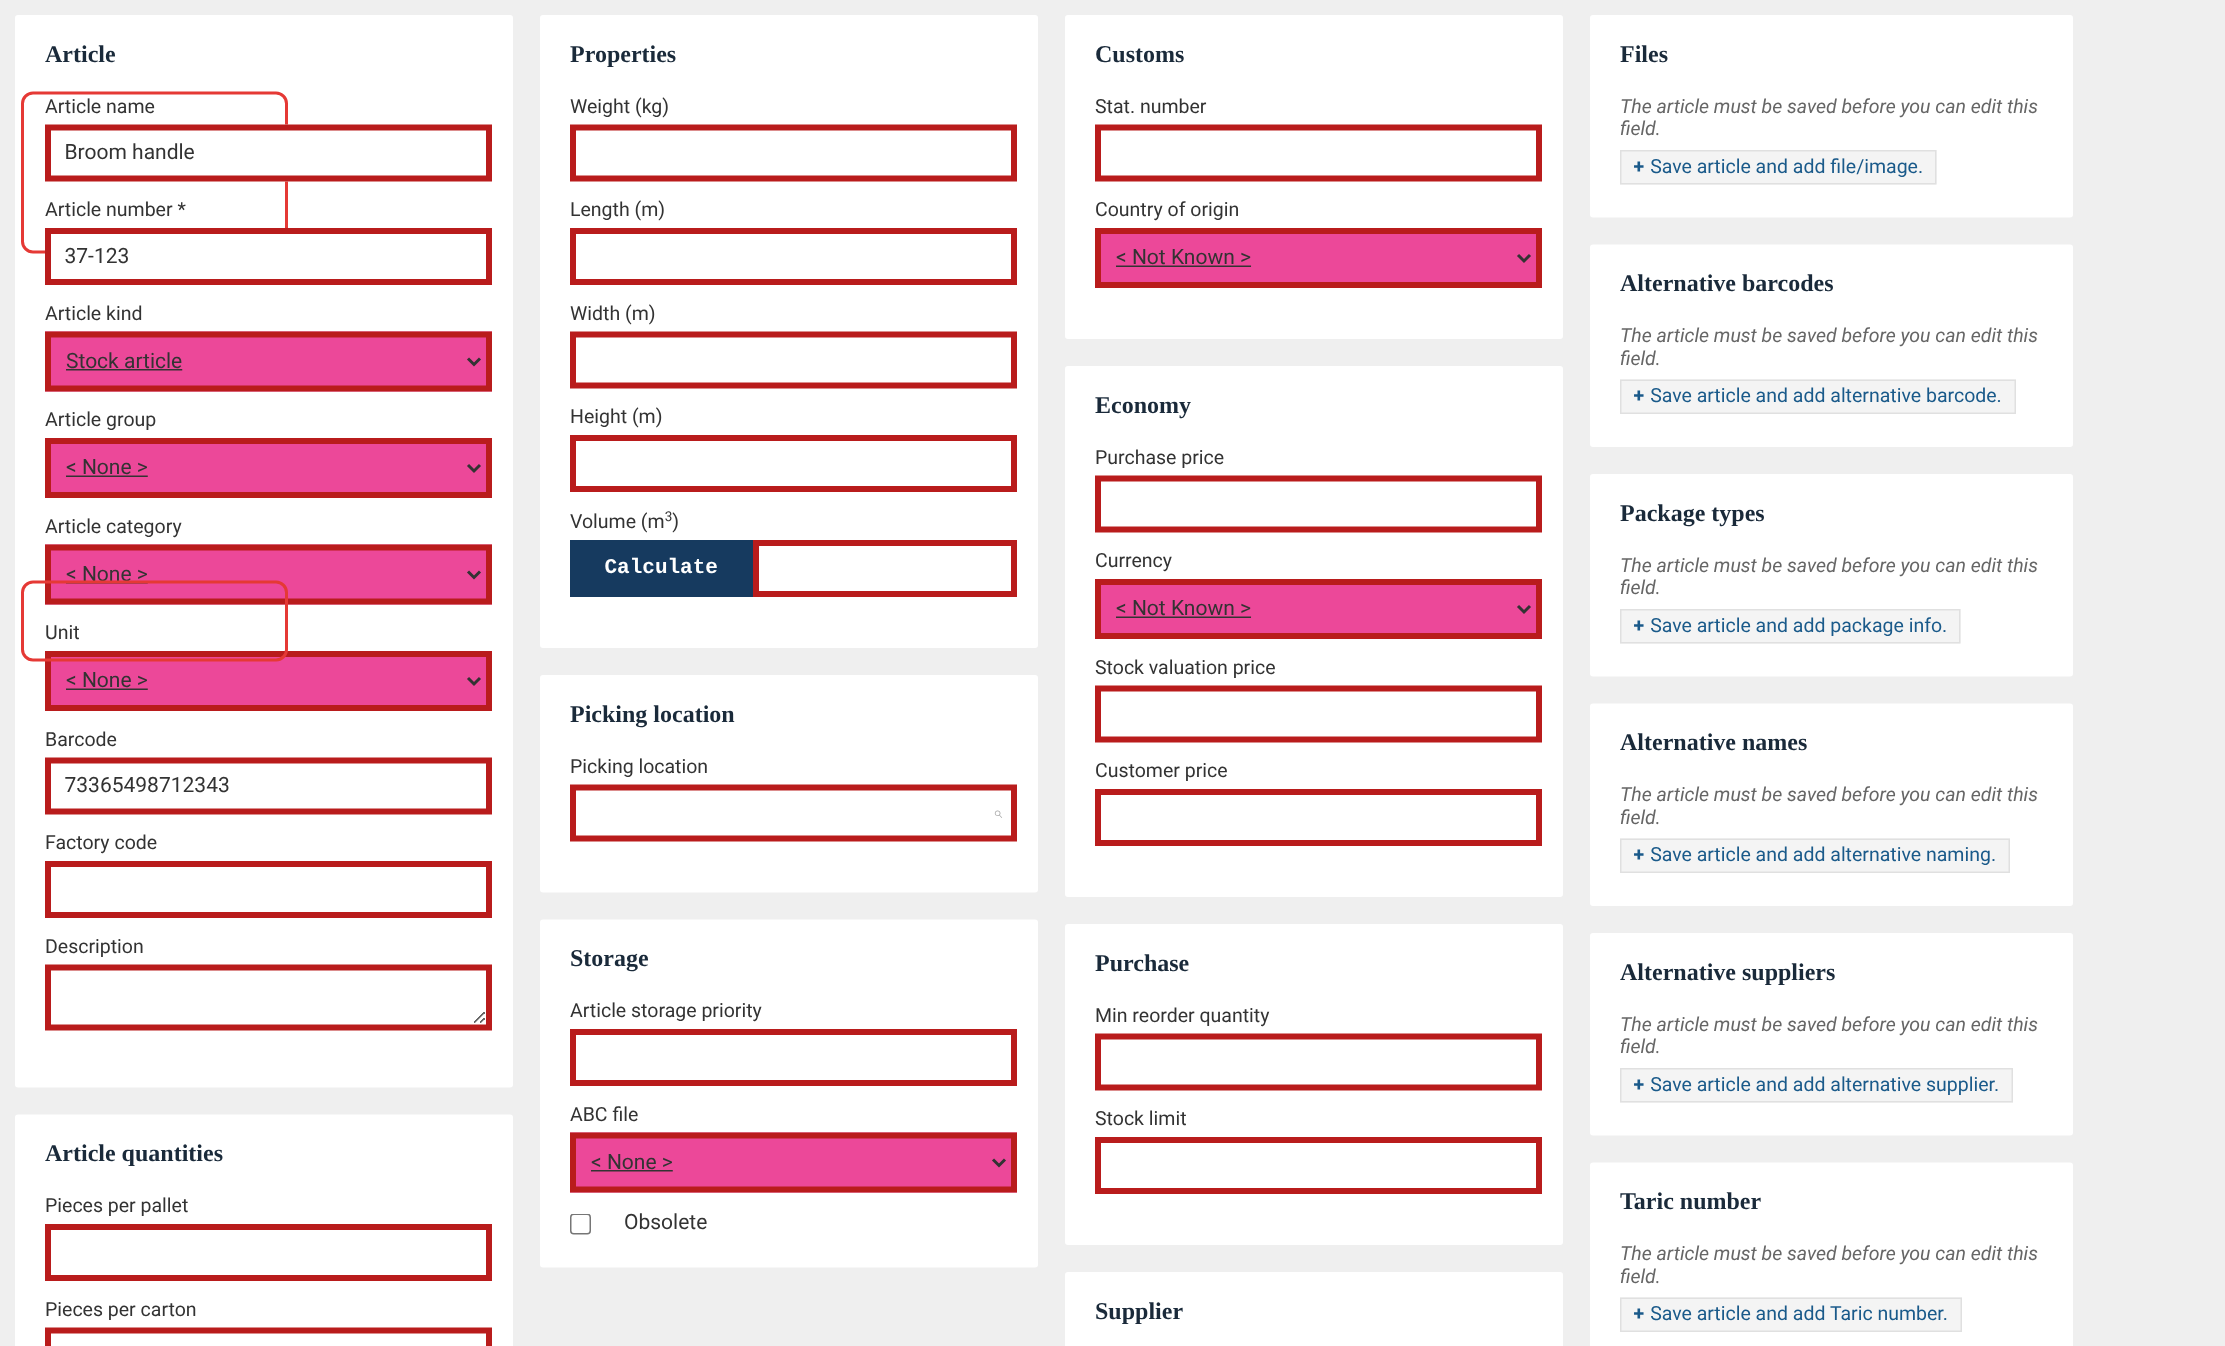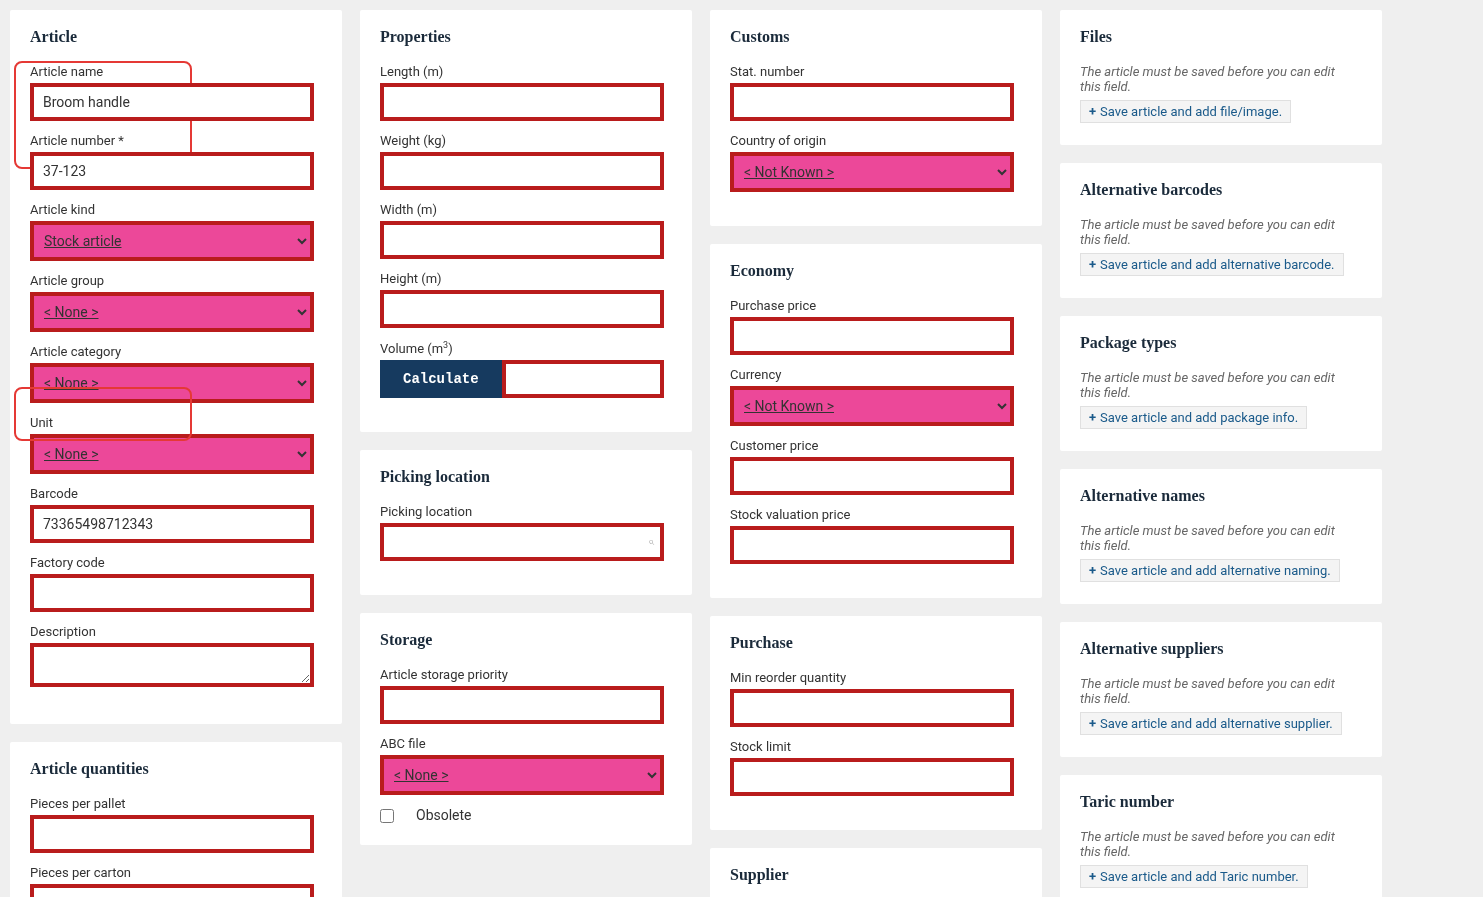--- a/index.html
+++ b/index.html
@@ -11,21 +11,21 @@
     padding: 10px;
   }
   .layout {
     display: grid;
     grid-template-columns: 332px 332px 332px 322px;
     gap: 18px;
   }
   .col { display: flex; flex-direction: column; gap: 18px; }
   .card {
     background: #fff;
-    padding: 18px 28px 22px 20px;
+    padding: 18px 14px 22px 20px;
     border-radius: 2px;
   }
   .card h3 {
     font-family: Georgia, "Times New Roman", serif;
     font-weight: 700;
     font-size: 16px;
     color: #1a2a3a;
     margin-bottom: 18px;
   }
   .field { margin-bottom: 12px; position: relative; }
@@ -168,25 +168,25 @@
         <label>Subquantity per SKU</label>
         <input type="text" style="">
       </div>
     </div>
   </div>
 
   <div class="col">
     <div class="card">
       <h3>Properties</h3>
       <div class="field">
+        <label>Weight (kg)</label>
+        <input type="text" style="">
+      </div>
+      <div class="field">
         <label>Length (m)</label>
-        <input type="text" style="">
-      </div>
-      <div class="field">
-        <label>Weight (kg)</label>
         <input type="text" style="">
       </div>
       <div class="field">
         <label>Width (m)</label>
         <input type="text" style="">
       </div>
       <div class="field">
         <label>Height (m)</label>
         <input type="text" style="">
       </div>
@@ -242,25 +242,25 @@
       <h3>Economy</h3>
       <div class="field">
         <label>Purchase price</label>
         <input type="text" style="">
       </div>
       <div class="field">
         <label>Currency</label>
         <select><option>&lt; Not Known &gt;</option></select>
       </div>
       <div class="field">
+        <label>Stock valuation price</label>
+        <input type="text" style="">
+      </div>
+      <div class="field">
         <label>Customer price</label>
-        <input type="text" style="">
-      </div>
-      <div class="field">
-        <label>Stock valuation price</label>
         <input type="text" style="">
       </div>
     </div>
 
     <div class="card">
       <h3>Purchase</h3>
       <div class="field">
         <label>Min reorder quantity</label>
         <input type="text" style="">
       </div>

